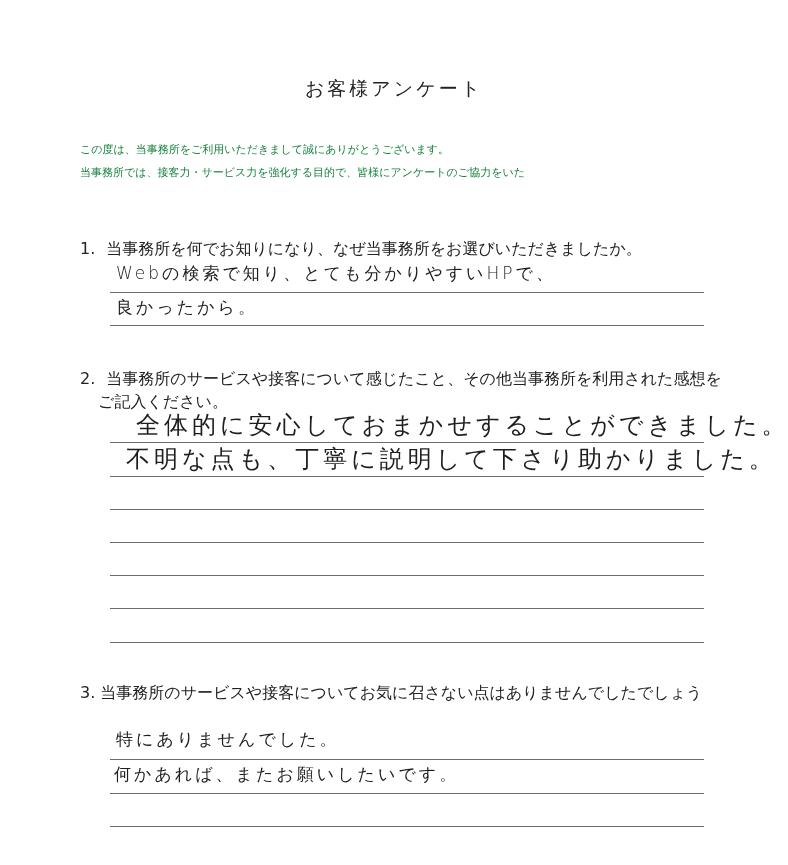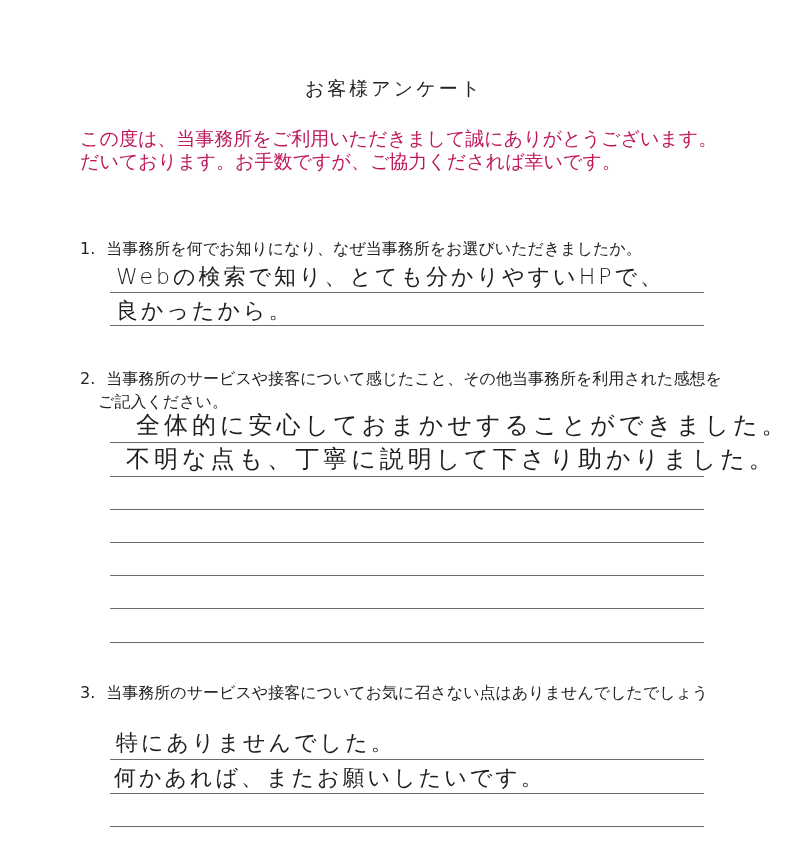--- a/index.html
+++ b/index.html
@@ -6,49 +6,49 @@
     body {
       width: 788px; height: 865px; position: relative; overflow: hidden;
       font-family: "DejaVu Sans", "Liberation Sans", sans-serif;
       color: #2a2a2a;
     }
     .title {
       position: absolute; left: 0; width: 788px; top: 76px;
       text-align: center; font-size: 19px; letter-spacing: 3px; color: #222;
     }
     .intro {
-      position: absolute; left: 80px; top: 127px; width: 650px;
-      font-size: 19px; line-height: 22.5px; color: #be185d;
+      position: absolute; left: 80px; top: 139px; width: 650px;
+      font-size: 11px; line-height: 22.5px; color: #15803d;
     }
     .intro div { white-space: nowrap; }
     .q {
       position: absolute; left: 80px; width: 650px;
       font-size: 16px; line-height: 22.5px; color: #222;
     }
     .q .line { white-space: nowrap; }
     .q .indent { padding-left: 18px; }
     .rule {
       position: absolute; left: 110px; width: 594px; height: 0;
       border-top: 1.4px solid #6b6b6b;
     }
     .hand {
       position: absolute; white-space: nowrap; color: #1e1e1e;
       font-family: "DejaVu Sans", sans-serif; font-weight: 300;
-      font-size: 22px; letter-spacing: 3px;
+      font-size: 17px; letter-spacing: 3px;
     }
     .hand.lg { font-size: 24px; letter-spacing: 4px; }
   </style>
 </head>
 <body>
 
 <div class="title">お客様アンケート</div>
 
 <div class="intro">
   <div>この度は、当事務所をご利用いただきまして誠にありがとうございます。</div>
-  <div>だいております。お手数ですが、ご協力くだされば幸いです。</div>
+  <div>当事務所では、接客力・サービス力を強化する目的で、皆様にアンケートのご協力をいた</div>
 </div>
 
 <div class="q" style="top:238px;">
   <div class="line">
     <span>1.</span>
     <span style="margin-left:6px;">当事務所を何でお知りになり、なぜ当事務所をお選びいただきましたか。</span>
   </div>
 </div>
 <div class="hand" style="left:116px; top:262px;">Webの検索で知り、とても分かりやすいHPで、</div>
 <div class="rule" style="top:292px;"></div>
@@ -68,20 +68,20 @@
 <div class="rule" style="top:476px;"></div>
 <div class="rule" style="top:509px;"></div>
 <div class="rule" style="top:542px;"></div>
 <div class="rule" style="top:575px;"></div>
 <div class="rule" style="top:608px;"></div>
 <div class="rule" style="top:642px;"></div>
 
 <div class="q" style="top:682px;">
   <div class="line">
     <span>3.</span>
-    <span style="margin-left:6px;">当事務所のサービスや接客についてお気に召さない点はありませんでしたでしょう</span>
+    <span style="">当事務所のサービスや接客についてお気に召さない点はありませんでしたでしょう</span>
   </div>
 </div>
 <div class="hand" style="left:116px; top:728px;">特にありませんでした。</div>
 <div class="rule" style="top:759px;"></div>
 <div class="hand" style="left:114px; top:763px;text-align:right;">何かあれば、またお願いしたいです。</div>
 <div class="rule" style="top:793px;"></div>
 <div class="rule" style="top:826px;"></div>
 
 </body></html>

